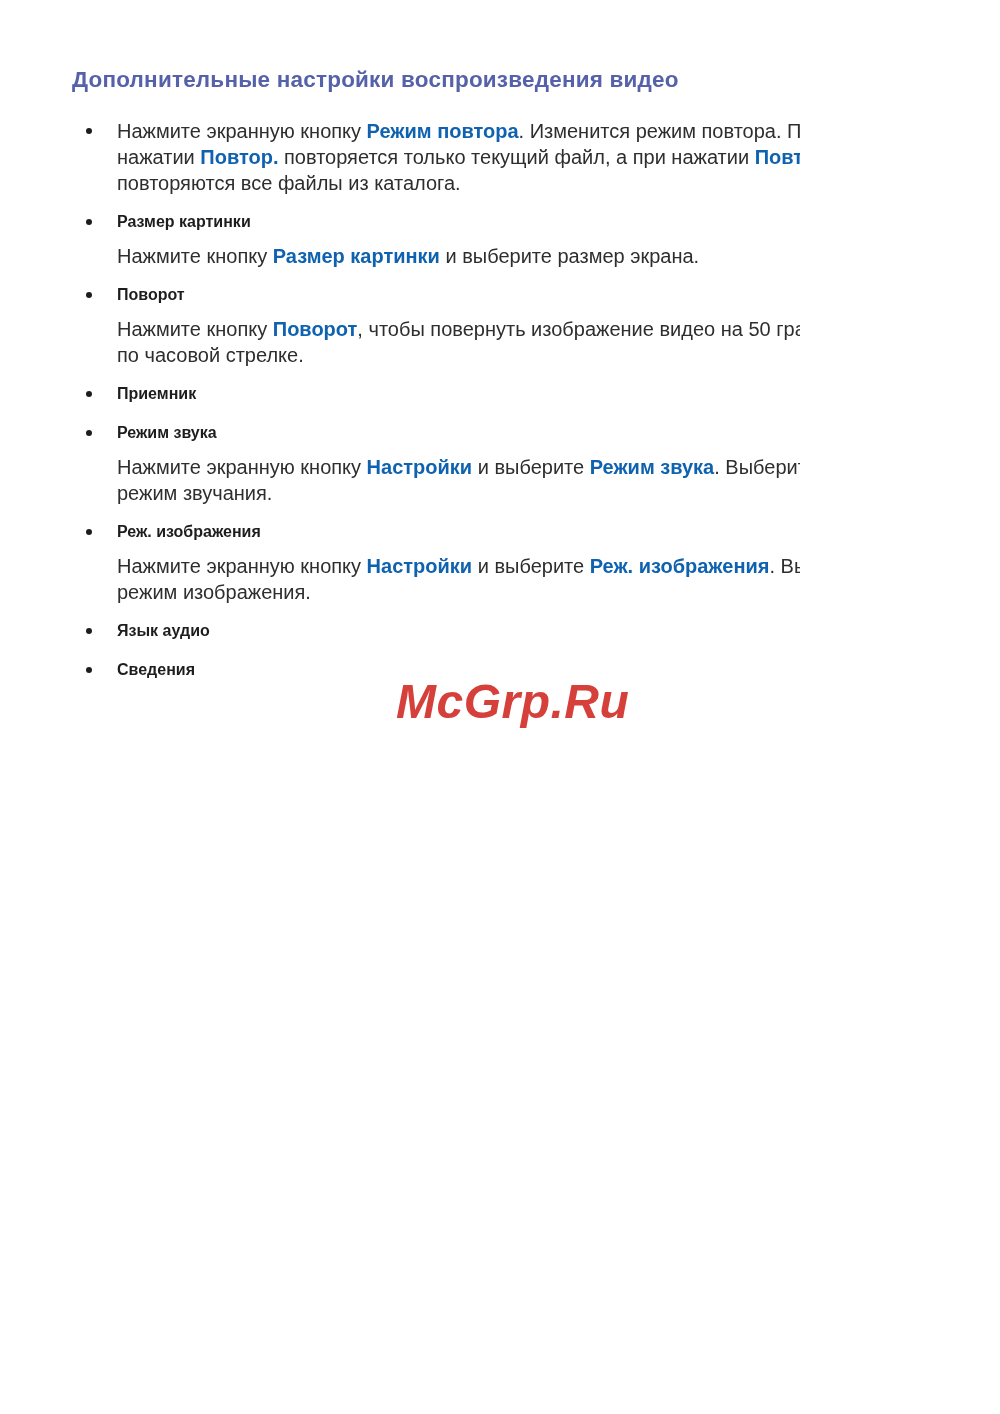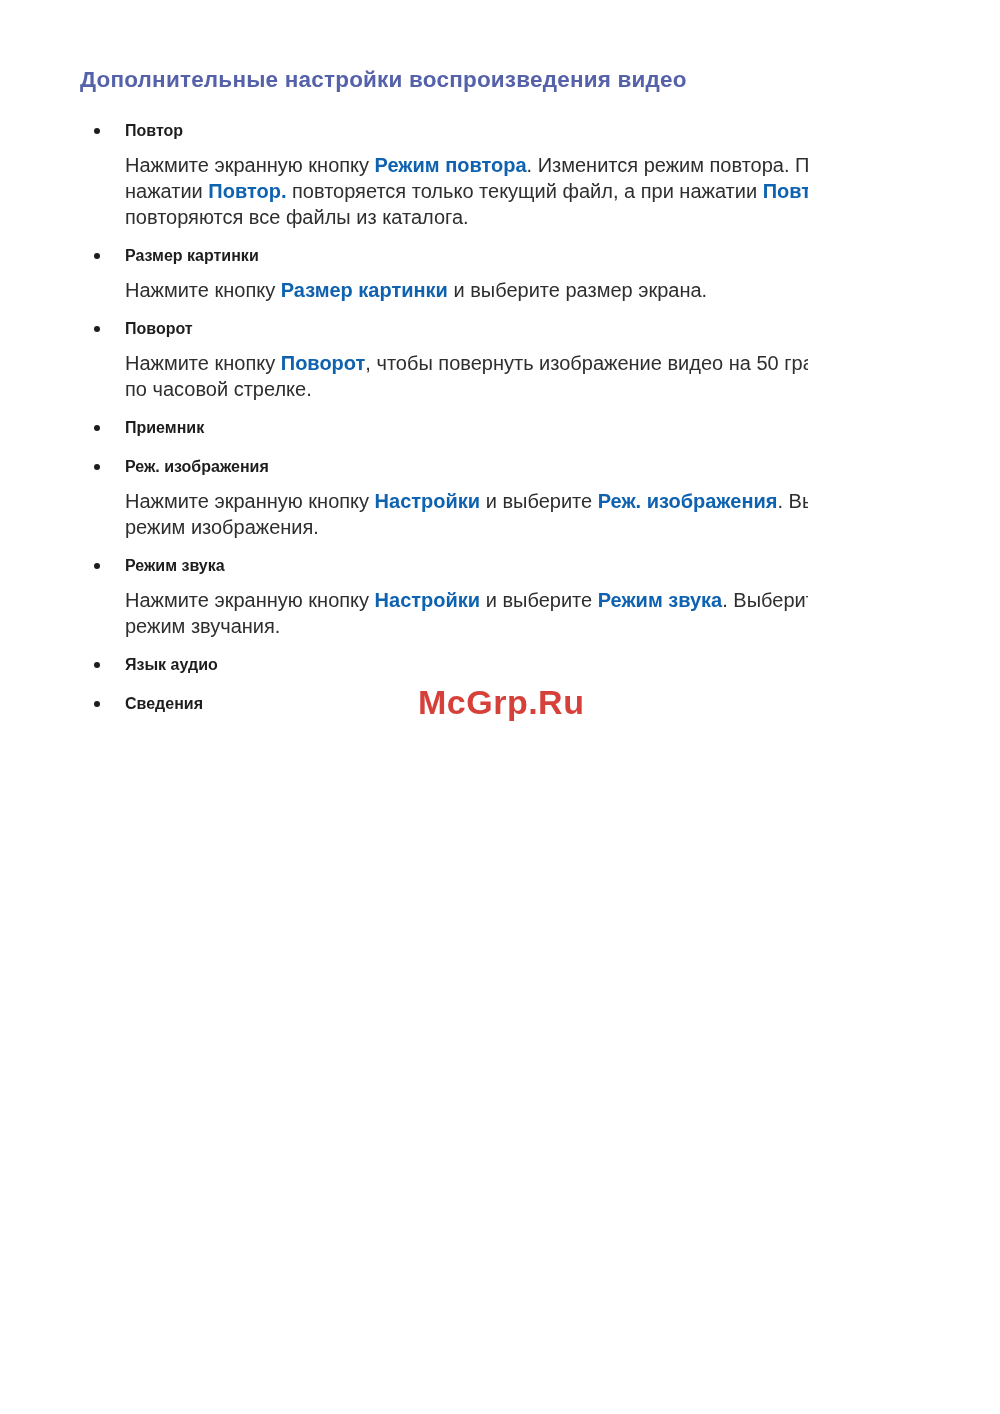--- a/index.html
+++ b/index.html
@@ -17,21 +17,20 @@
     height: 1414px;
     background: var(--background);
     font-family: "Liberation Sans", "DejaVu Sans", sans-serif;
   }
   .page {
     position: relative;
     width: 800px;
     height: 1414px;
     overflow: hidden;
     background: var(--background);
-    margin-left: 8px;
   }
   .content {
     padding: 66px 40px 0 72px;
   }
   .page-title {
     margin: 0 0 24px 0;
     font-size: 22.5px;
     line-height: 28px;
     font-weight: bold;
     color: var(--title);
@@ -64,43 +63,43 @@
     font-size: 20px;
     line-height: 26px;
     color: var(--text);
   }
   .button-ref {
     color: var(--link);
     font-weight: bold;
   }
   .watermark {
     position: absolute;
-    left: 410px;
+    left: 396px;
     top: 676px;
-    font-size: 34px;
+    font-size: 48px;
     line-height: 52px;
     font-weight: bold;
+    font-style: italic;
     color: var(--watermark);
     opacity: 0.87;
     letter-spacing: 0.5px;
     pointer-events: none;
     z-index: 5;
     white-space: nowrap;
   }
 </style>
 </head>
 <body>
 
 <div class="page">
   <div class="content">
     <h1 class="page-title">Дополнительные настройки воспроизведения видео</h1>
     <div id="sections-host">
   <div class="section">
     <span class="bullet"></span>
-    <div class="section-heading">Повтор</div>
     <p class="section-body"><span class="plain">Нажмите экранную кнопку </span><span class="button-ref">Режим повтора</span><span class="plain">. Изменится режим повтора. При нажатии </span><span class="button-ref">Повтор.</span><span class="plain"> повторяется только текущий файл, а при нажатии </span><span class="button-ref">Повтор. все</span><span class="plain"> повторяются все файлы из каталога.</span></p>
   </div>
 
   <div class="section">
     <span class="bullet"></span>
     <div class="section-heading">Размер картинки</div>
     <p class="section-body"><span class="plain">Нажмите кнопку </span><span class="button-ref">Размер картинки</span><span class="plain"> и выберите размер экрана.</span></p>
   </div>
 
   <div class="section">
@@ -109,28 +108,28 @@
     <p class="section-body"><span class="plain">Нажмите кнопку </span><span class="button-ref">Поворот</span><span class="plain">, чтобы повернуть изображение видео на 50 градусов по часовой стрелке.</span></p>
   </div>
 
   <div class="section">
     <span class="bullet"></span>
     <div class="section-heading">Приемник</div>
   </div>
 
   <div class="section">
     <span class="bullet"></span>
-    <div class="section-heading">Реж. изображения</div>
-    <p class="section-body"><span class="plain">Нажмите экранную кнопку </span><span class="button-ref">Настройки</span><span class="plain"> и выберите </span><span class="button-ref">Реж. изображения</span><span class="plain">. Выберите режим изображения.</span></p>
+    <div class="section-heading">Режим звука</div>
+    <p class="section-body"><span class="plain">Нажмите экранную кнопку </span><span class="button-ref">Настройки</span><span class="plain"> и выберите </span><span class="button-ref">Режим звука</span><span class="plain">. Выберите режим звучания.</span></p>
   </div>
 
   <div class="section">
     <span class="bullet"></span>
-    <div class="section-heading">Режим звука</div>
-    <p class="section-body"><span class="plain">Нажмите экранную кнопку </span><span class="button-ref">Настройки</span><span class="plain"> и выберите </span><span class="button-ref">Режим звука</span><span class="plain">. Выберите режим звучания.</span></p>
+    <div class="section-heading">Реж. изображения</div>
+    <p class="section-body"><span class="plain">Нажмите экранную кнопку </span><span class="button-ref">Настройки</span><span class="plain"> и выберите </span><span class="button-ref">Реж. изображения</span><span class="plain">. Выберите режим изображения.</span></p>
   </div>
 
   <div class="section">
     <span class="bullet"></span>
     <div class="section-heading">Язык аудио</div>
   </div>
 
   <div class="section">
     <span class="bullet"></span>
     <div class="section-heading">Сведения</div>

